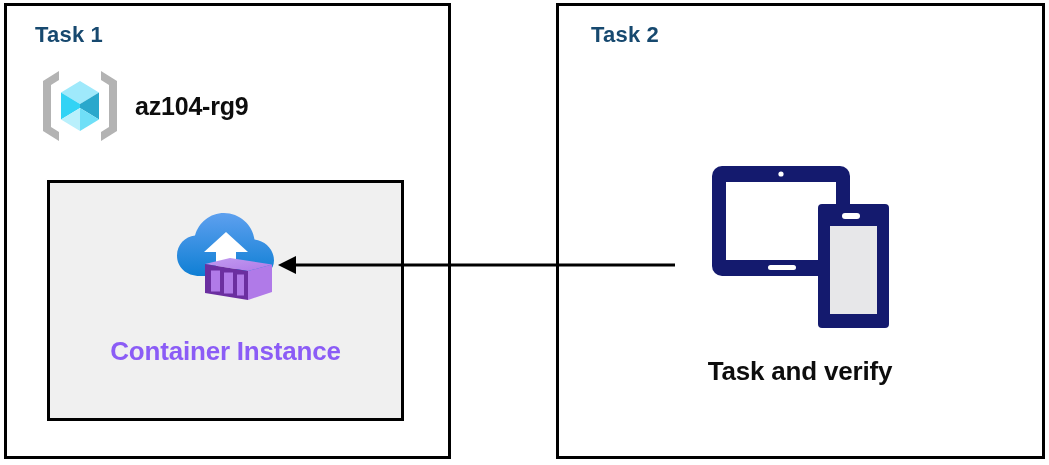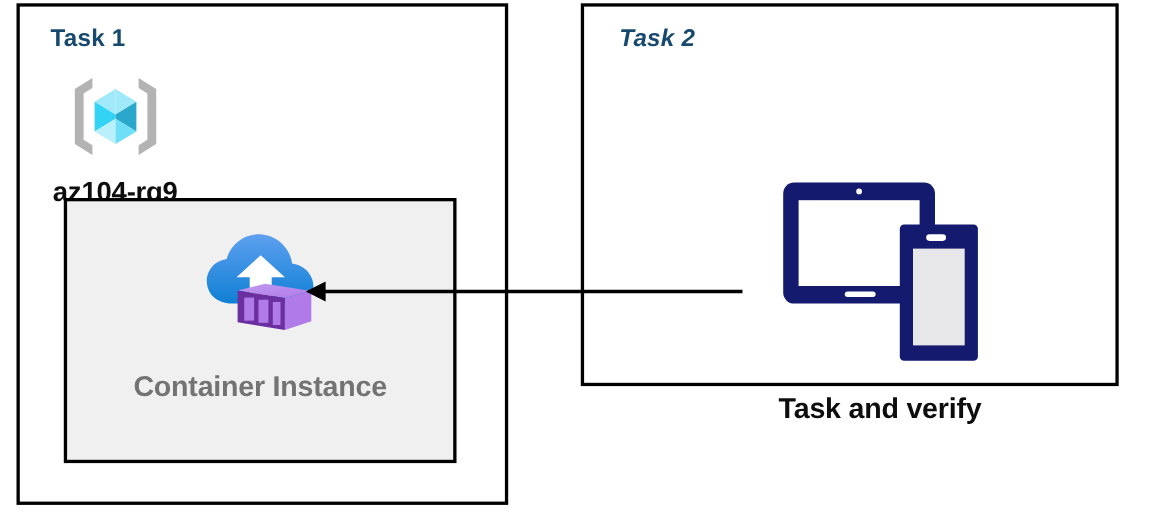--- a/index.html
+++ b/index.html
@@ -18,43 +18,42 @@
     overflow: hidden;
   }
 
   
   .panel {
     position: absolute;
     background: #ffffff;
     border: 3px solid #000000;
     box-sizing: border-box;
   }
-  #panel-task1 { left: 15px;   top: 3px; width: 447px; height: 456px; }
-  #panel-task2 { left: 528px; top: 3px; width: 489px; height: 348px; font-style: italic; }
+  #panel-task1 { left: 4px;   top: 3px; width: 447px; height: 456px; }
+  #panel-task2 { left: 556px; top: 3px; width: 489px; height: 456px; }
 
   .panel-title {
     position: absolute;
     font-size: 22px;
     font-weight: bold;
     color: #17496f;
     letter-spacing: 0.2px;
     white-space: nowrap;
   }
   #title-task1 { left: 28px; top: 16px; }
   #title-task2 { left: 32px; top: 16px; }
 
   
   #rg-row {
     position: absolute;
     left: 30px;
     top: 57px;
     display: flex;
     align-items: center;
     gap: 12px;
-    flex-direction: column;
   }
   #rg-icon { width: 86px; height: 86px; display: block; }
   #rg-label {
     font-size: 25px;
     font-weight: bold;
     color: #0d0d0d;
     white-space: nowrap;
     letter-spacing: -0.2px;
   }
 
@@ -76,21 +75,21 @@
   #aci-icon {
     width: 104px;
     height: 96px;
     display: block;
     margin-top: 25px;
   }
   #aci-label {
     margin-top: 32px;
     font-size: 26px;
     font-weight: bold;
-    color: #737373;
+    color: #8b5cf6;
     white-space: nowrap;
     letter-spacing: -0.2px;
   }
 
   
   #devices-group {
     position: absolute;
     left: 640px;
     top: 160px;
     width: 320px;

